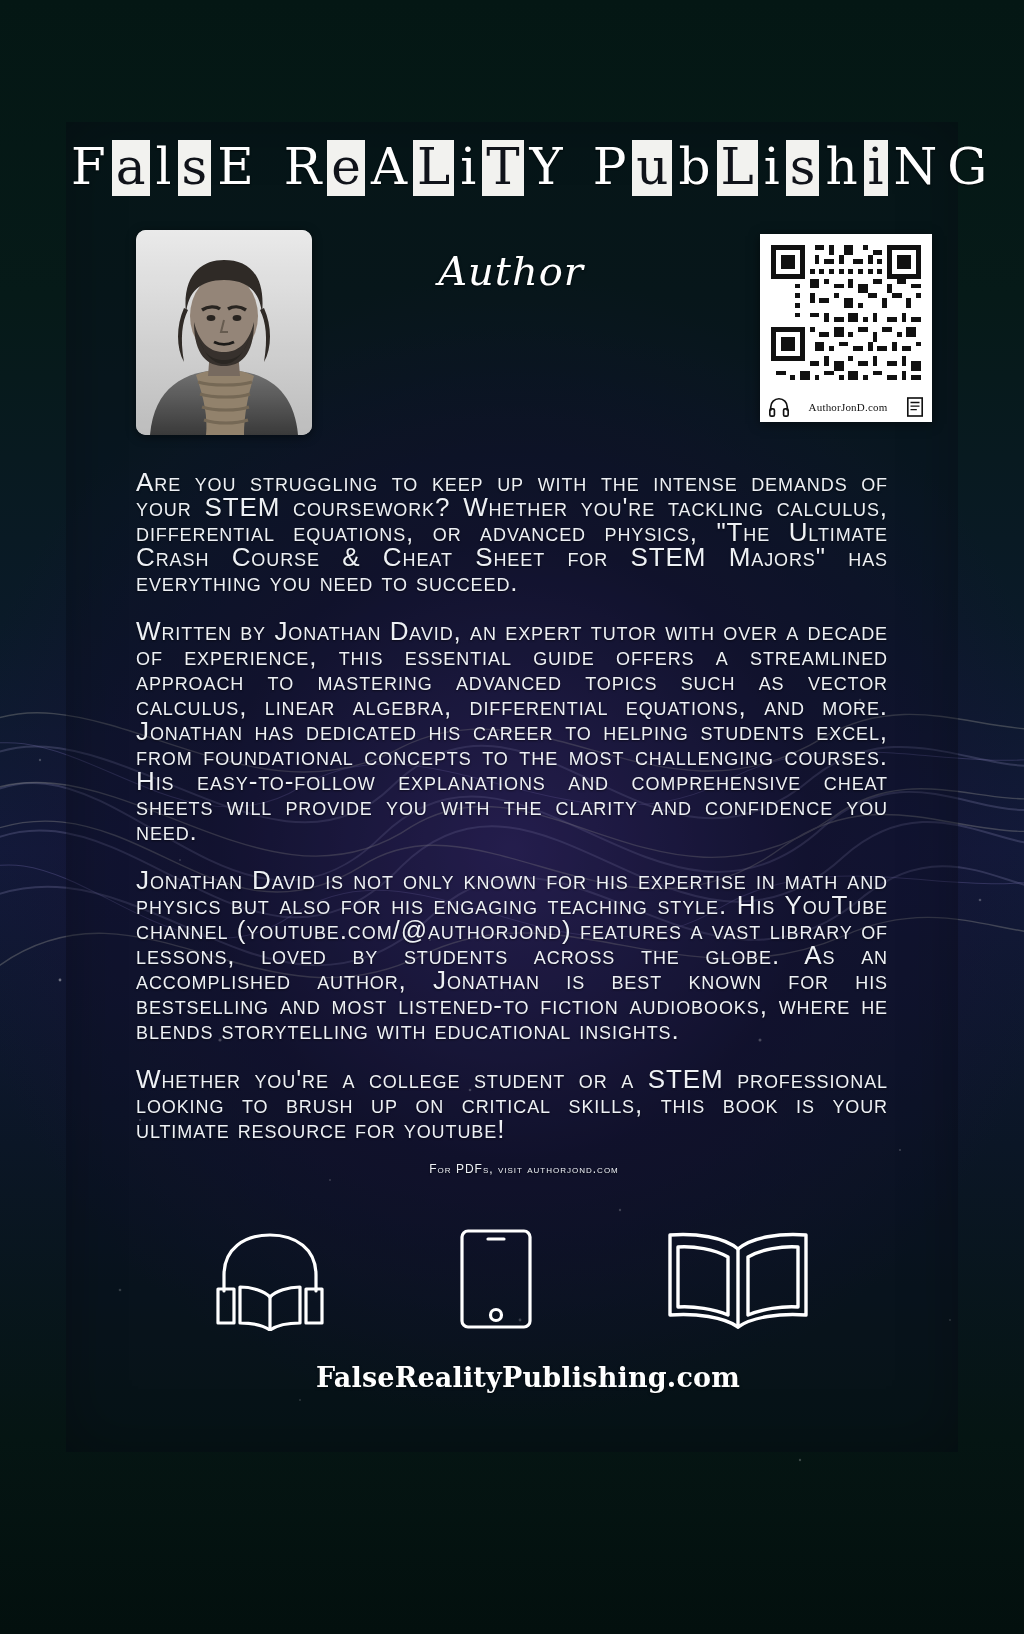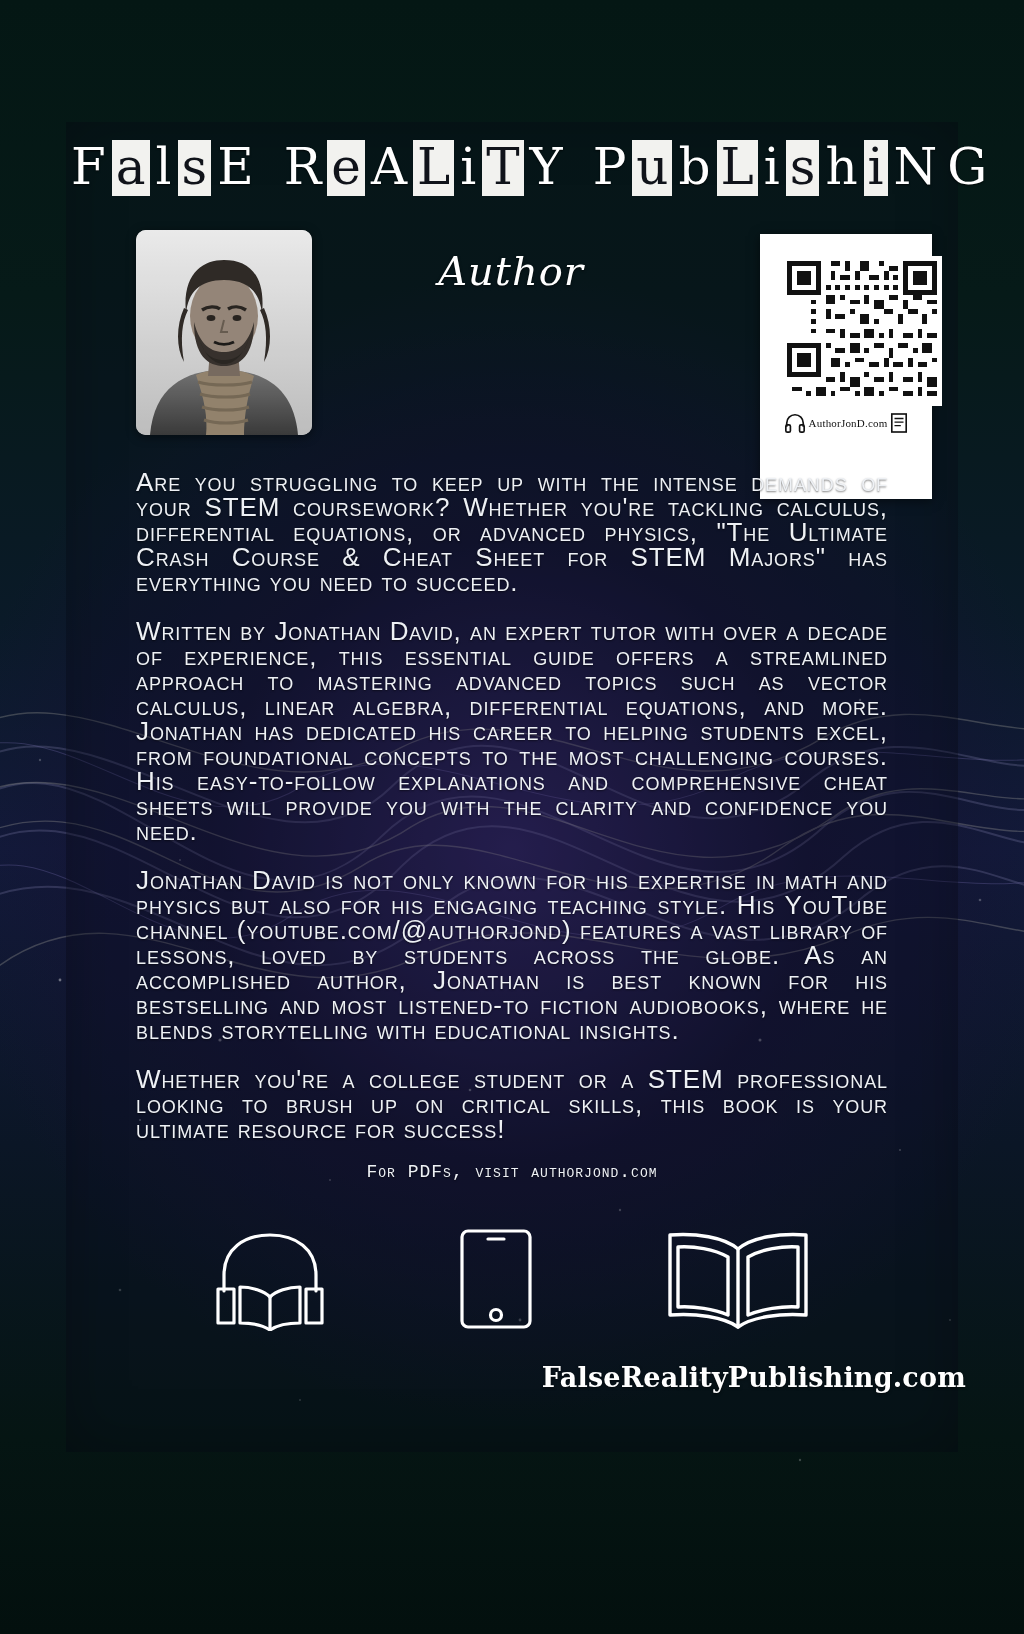--- a/index.html
+++ b/index.html
@@ -120,23 +120,23 @@
     font-size: 40px;
     letter-spacing: 1px;
     text-shadow: 0 1px 3px rgba(0,0,0,.6);
   }
 
   .qrbox {
     position: absolute;
     right: 26px;
     top: 4px;
     width: 172px;
-    height: 265px;
+    height: 188px;
     background: #fff;
-    padding: 22px;
+    padding: 6px;
     box-sizing: border-box;
     box-shadow: 0 2px 10px rgba(0,0,0,.5);
   }
   .qrbox .qrimg { width: 160px; height: 150px; display: block; }
   .qrbox .qrfoot {
     display: flex;
     align-items: center;
     justify-content: space-between;
     height: 34px;
     padding: 0 2px;
@@ -160,51 +160,51 @@
     line-height: 25px;
     letter-spacing: 0.9px;
     font-variant: small-caps;
     text-align: justify;
     text-shadow: 0 1px 2px rgba(0,0,0,.55);
   }
   .copy p { margin: 0 0 24px 0; }
 
   .pdfline {
     position: absolute;
-    left: 0;
+    left: 12px;
     top: 1040px;
     width: 100%;
     text-align: center;
     color: #eef1f5;
-    font-family: Liberation Mono, monospace;
-    font-size: 18px;
+    font-family: Liberation Sans, sans-serif;
+    font-size: 12px;
     letter-spacing: 1px;
     font-variant: small-caps;
     text-shadow: 0 1px 2px rgba(0,0,0,.55);
   }
 
   
   .formats {
     position: absolute;
     left: 0;
     top: 1105px;
     width: 100%;
     display: flex;
     justify-content: center;
     align-items: center;
     gap: 124px;
   }
   .formats svg { display: block; }
 
   .siteline {
     position: absolute;
-    left: 8px;
+    left: 16px;
     top: 1240px;
     width: 100%;
-    text-align: right;
+    text-align: center;
     color: #ffffff;
     font-family: "DejaVu Serif", serif;
     font-weight: bold;
     font-size: 27px;
     letter-spacing: .2px;
     text-shadow: 0 1px 3px rgba(0,0,0,.6);
   }
 </style>
 </head>
 <body>
@@ -434,21 +434,21 @@
             <path d="M5 7h10M5 11h10M5 15h7" stroke="#111" stroke-width="1.4"></path>
           </svg>
         </div>
       </div>
     </div>
 
     <div class="copy">
       <p>Are you struggling to keep up with the intense demands of your STEM coursework? Whether you're tackling calculus, differential equations, or advanced physics, "The Ultimate Crash Course &amp; Cheat Sheet for STEM Majors" has everything you need to succeed.</p>
       <p>Written by Jonathan David, an expert tutor with over a decade of experience, this essential guide offers a streamlined approach to mastering advanced topics such as vector calculus, linear algebra, differential equations, and more. Jonathan has dedicated his career to helping students excel, from foundational concepts to the most challenging courses. His easy-to-follow explanations and comprehensive cheat sheets will provide you with the clarity and confidence you need.</p>
       <p>Jonathan David is not only known for his expertise in math and physics but also for his engaging teaching style. His YouTube channel (youtube.com/@authorjond) features a vast library of lessons, loved by students across the globe. As an accomplished author, Jonathan is best known for his bestselling and most listened-to fiction audiobooks, where he blends storytelling with educational insights.</p>
-      <p>Whether you're a college student or a STEM professional looking to brush up on critical skills, this book is your ultimate resource for success!</p>
+      <p>Whether you're a college student or a STEM professional looking to brush up on critical skills, this book is your ultimate resource for youtube!</p>
     </div>
 
     <div class="pdfline">For PDFs, visit authorjond.com</div>
 
     <div class="formats">
       <svg width="120" height="104" viewBox="0 0 120 104">
         <g fill="none" stroke="#ffffff" stroke-width="3.2" stroke-linecap="round" stroke-linejoin="round">
           <path d="M14,64 V48 C14,22 34,8 60,8 C86,8 106,22 106,48 V64"></path>
           <path d="M8,62 h16 v34 h-16 z"></path>
           <path d="M96,62 h16 v34 h-16 z"></path>

